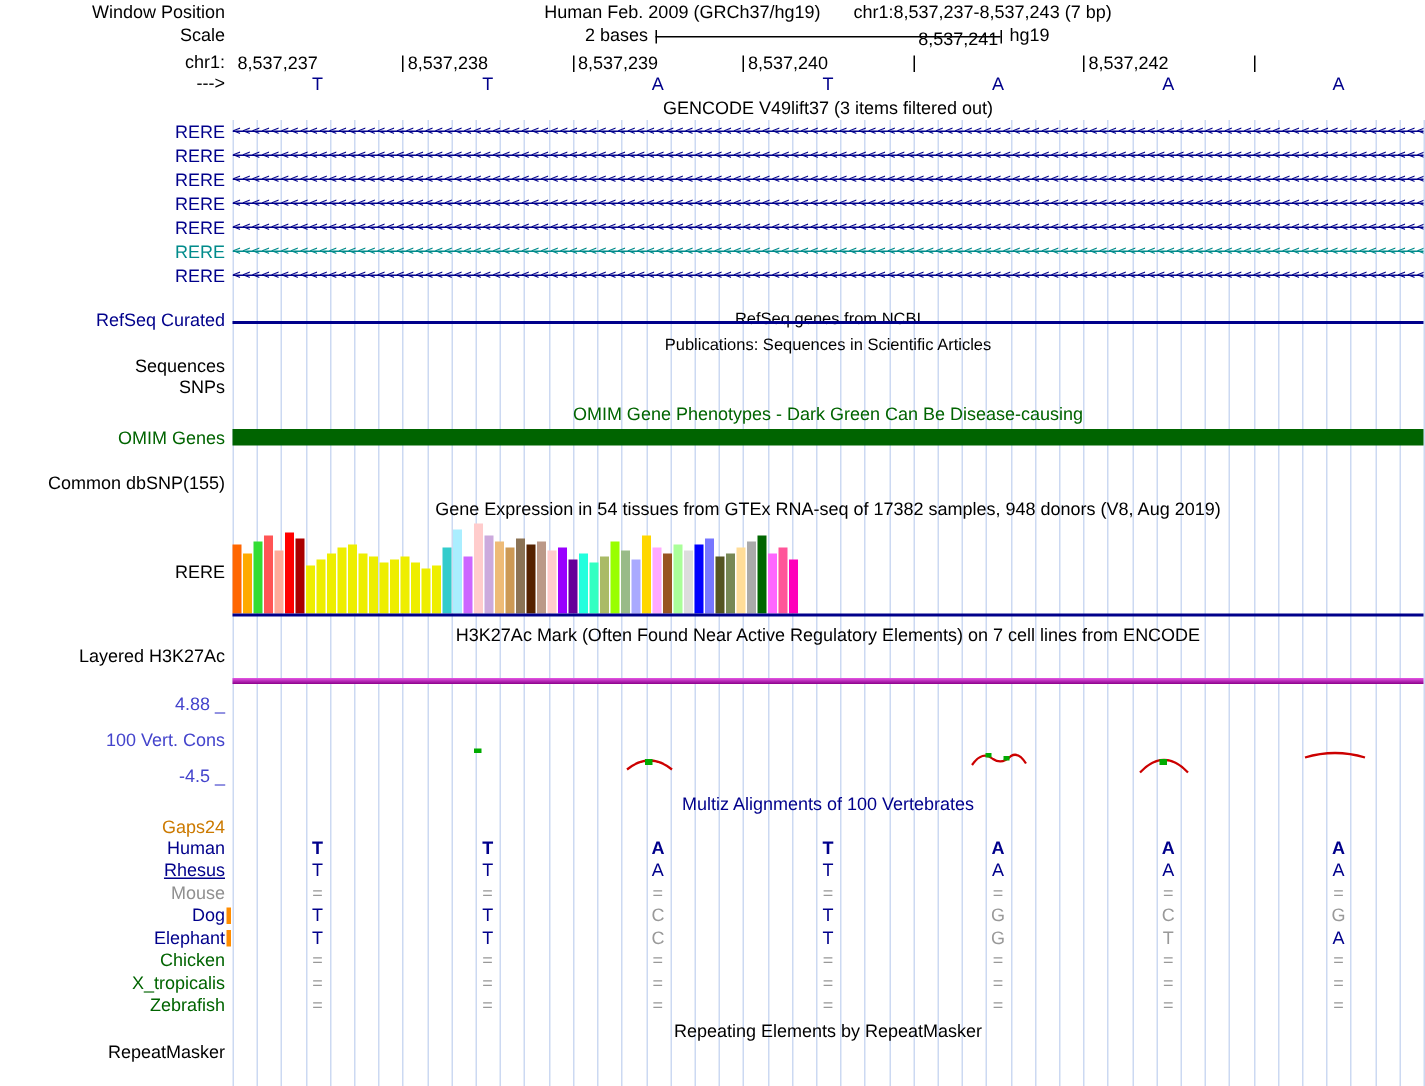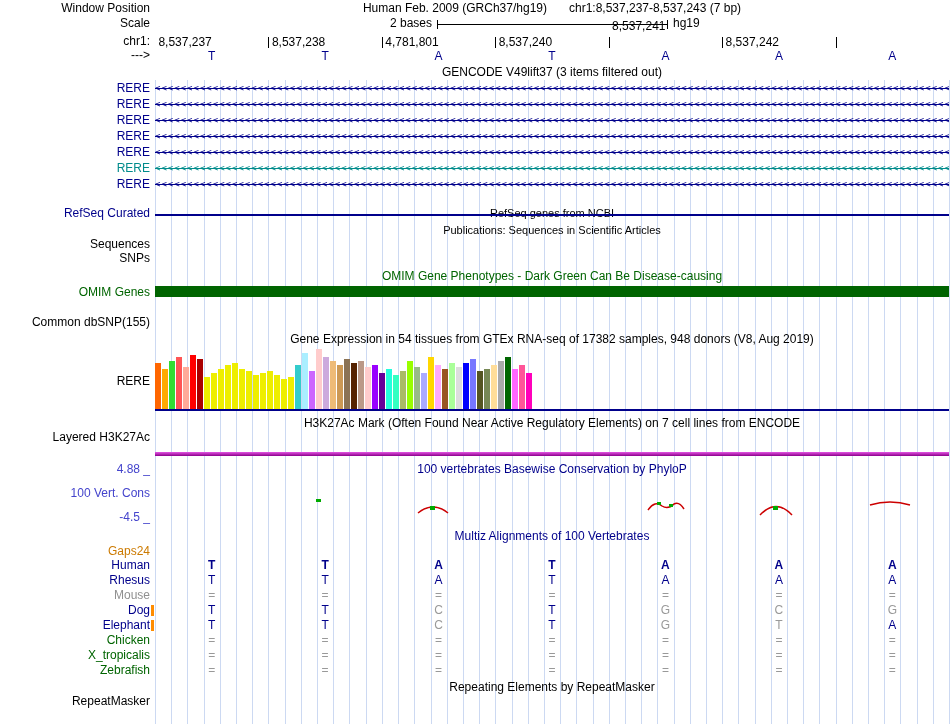--- a/index.html
+++ b/index.html
@@ -112,21 +112,20 @@
 
   <div class="gutter-label" style="top:316px">Common dbSNP(155)</div>
 
   <div class="center-title" style="top:333px">Gene Expression in 54 tissues from GTEx RNA-seq of 17382 samples, 948 donors (V8, Aug 2019)</div>
   <div class="gutter-label" style="top:375px">RERE</div>
 
   <div class="center-title" style="top:417px">H3K27Ac Mark (Often Found Near Active Regulatory Elements) on 7 cell lines from ENCODE</div>
   <div class="gutter-label" style="top:431px">Layered H3K27Ac</div>
 
   <div class="gutter-label blue" style="top:463px">4.88 _</div>
-  <div class="center-title navy" style="top:463px">100 vertebrates Basewise Conservation by PhyloP</div>
   <div class="gutter-label blue" style="top:487px">100 Vert. Cons</div>
   <div class="gutter-label blue" style="top:511px">-4.5 _</div>
 
   <svg class="wiggle" viewBox="0 0 794 30" xmlns="http://www.w3.org/2000/svg">
     <rect x="161" y="5" width="5" height="3" fill="#00AA00"></rect>
     <path d="M263,19 Q278,7 293,19" stroke="#CC0000" stroke-width="1.5" fill="none"></path>
     <rect x="275" y="12" width="5" height="4" fill="#00AA00"></rect>
     <path d="M493,16 Q500,6 507,12 Q513,16 519,10 Q524,7 529,15" stroke="#CC0000" stroke-width="1.5" fill="none"></path>
     <rect x="502" y="8" width="4" height="3" fill="#00AA00"></rect>
     <rect x="514" y="10" width="4" height="3" fill="#00AA00"></rect>
@@ -138,21 +137,21 @@
   <div class="center-title navy" style="top:530px">Multiz Alignments of 100 Vertebrates</div>
   <div class="gutter-label orange" style="top:545px"><span>Gaps</span><span>24</span></div>
 
   <div class="center-title" style="top:681px">Repeating Elements by RepeatMasker</div>
   <div class="gutter-label" style="top:695px">RepeatMasker</div>
 
 <div class="poslabel" style="left: 158.4px; top: 36px; width: 107px;">8,537,237</div>
     <div class="postick" style="left: 268.4px; top: 37px;"></div>
     <div class="poslabel" style="left: 271.9px; top: 36px; width: 107px;">8,537,238</div>
     <div class="postick" style="left: 381.9px; top: 37px;"></div>
-    <div class="poslabel" style="left: 385.3px; top: 36px; width: 107px;">4,781,801</div>
+    <div class="poslabel" style="left: 385.3px; top: 36px; width: 107px;">8,537,239</div>
     <div class="postick" style="left: 495.3px; top: 37px;"></div>
     <div class="poslabel" style="left: 498.7px; top: 36px; width: 107px;">8,537,240</div>
     <div class="postick" style="left: 608.7px; top: 37px;"></div>
     <div class="poslabel" style="left: 612.1px; top: 20px; width: 107px;">8,537,241</div>
     <div class="postick" style="left: 722.1px; top: 37px;"></div>
     <div class="poslabel" style="left: 725.6px; top: 36px; width: 107px;">8,537,242</div>
     <div class="postick" style="left: 835.6px; top: 37px;"></div>
     <div class="seqletter" style="left: 199.7px; top: 50px;">T</div>
     <div class="seqletter" style="left: 313.1px; top: 50px;">T</div>
     <div class="seqletter" style="left: 426.6px; top: 50px;">A</div>
@@ -249,21 +248,21 @@
     <div class="trackline" style="top: 409px; height: 2px; background: rgb(0, 0, 139);"></div>
     <div class="trackline" style="top: 452px; height: 4px; background: linear-gradient(rgb(228, 85, 228), rgb(139, 0, 139));"></div>
     <div class="gutter-label" style="top: 559px; color: rgb(0, 0, 139);">Human</div>
     <div class="alncell" style="left: 199.7px; top: 559px; color: rgb(0, 0, 139); font-weight: 700;">T</div>
     <div class="alncell" style="left: 313.1px; top: 559px; color: rgb(0, 0, 139); font-weight: 700;">T</div>
     <div class="alncell" style="left: 426.6px; top: 559px; color: rgb(0, 0, 139); font-weight: 700;">A</div>
     <div class="alncell" style="left: 540px; top: 559px; color: rgb(0, 0, 139); font-weight: 700;">T</div>
     <div class="alncell" style="left: 653.4px; top: 559px; color: rgb(0, 0, 139); font-weight: 700;">A</div>
     <div class="alncell" style="left: 766.9px; top: 559px; color: rgb(0, 0, 139); font-weight: 700;">A</div>
     <div class="alncell" style="left: 880.3px; top: 559px; color: rgb(0, 0, 139); font-weight: 700;">A</div>
-    <div class="gutter-label" style="top: 574px; color: rgb(0, 0, 139);">Rhesus</div>
+    <div class="gutter-label" style="top: 574px; color: rgb(0, 0, 139); text-decoration: underline;">Rhesus</div>
     <div class="alncell" style="left: 199.7px; top: 574px; color: rgb(0, 0, 139); font-weight: 400;">T</div>
     <div class="alncell" style="left: 313.1px; top: 574px; color: rgb(0, 0, 139); font-weight: 400;">T</div>
     <div class="alncell" style="left: 426.6px; top: 574px; color: rgb(0, 0, 139); font-weight: 400;">A</div>
     <div class="alncell" style="left: 540px; top: 574px; color: rgb(0, 0, 139); font-weight: 400;">T</div>
     <div class="alncell" style="left: 653.4px; top: 574px; color: rgb(0, 0, 139); font-weight: 400;">A</div>
     <div class="alncell" style="left: 766.9px; top: 574px; color: rgb(0, 0, 139); font-weight: 400;">A</div>
     <div class="alncell" style="left: 880.3px; top: 574px; color: rgb(0, 0, 139); font-weight: 400;">A</div>
     <div class="gutter-label" style="top: 589px; color: rgb(144, 144, 144);">Mouse</div>
     <div class="alncell" style="left: 199.7px; top: 589px; color: rgb(153, 153, 153); font-weight: 400;">=</div>
     <div class="alncell" style="left: 313.1px; top: 589px; color: rgb(153, 153, 153); font-weight: 400;">=</div>

